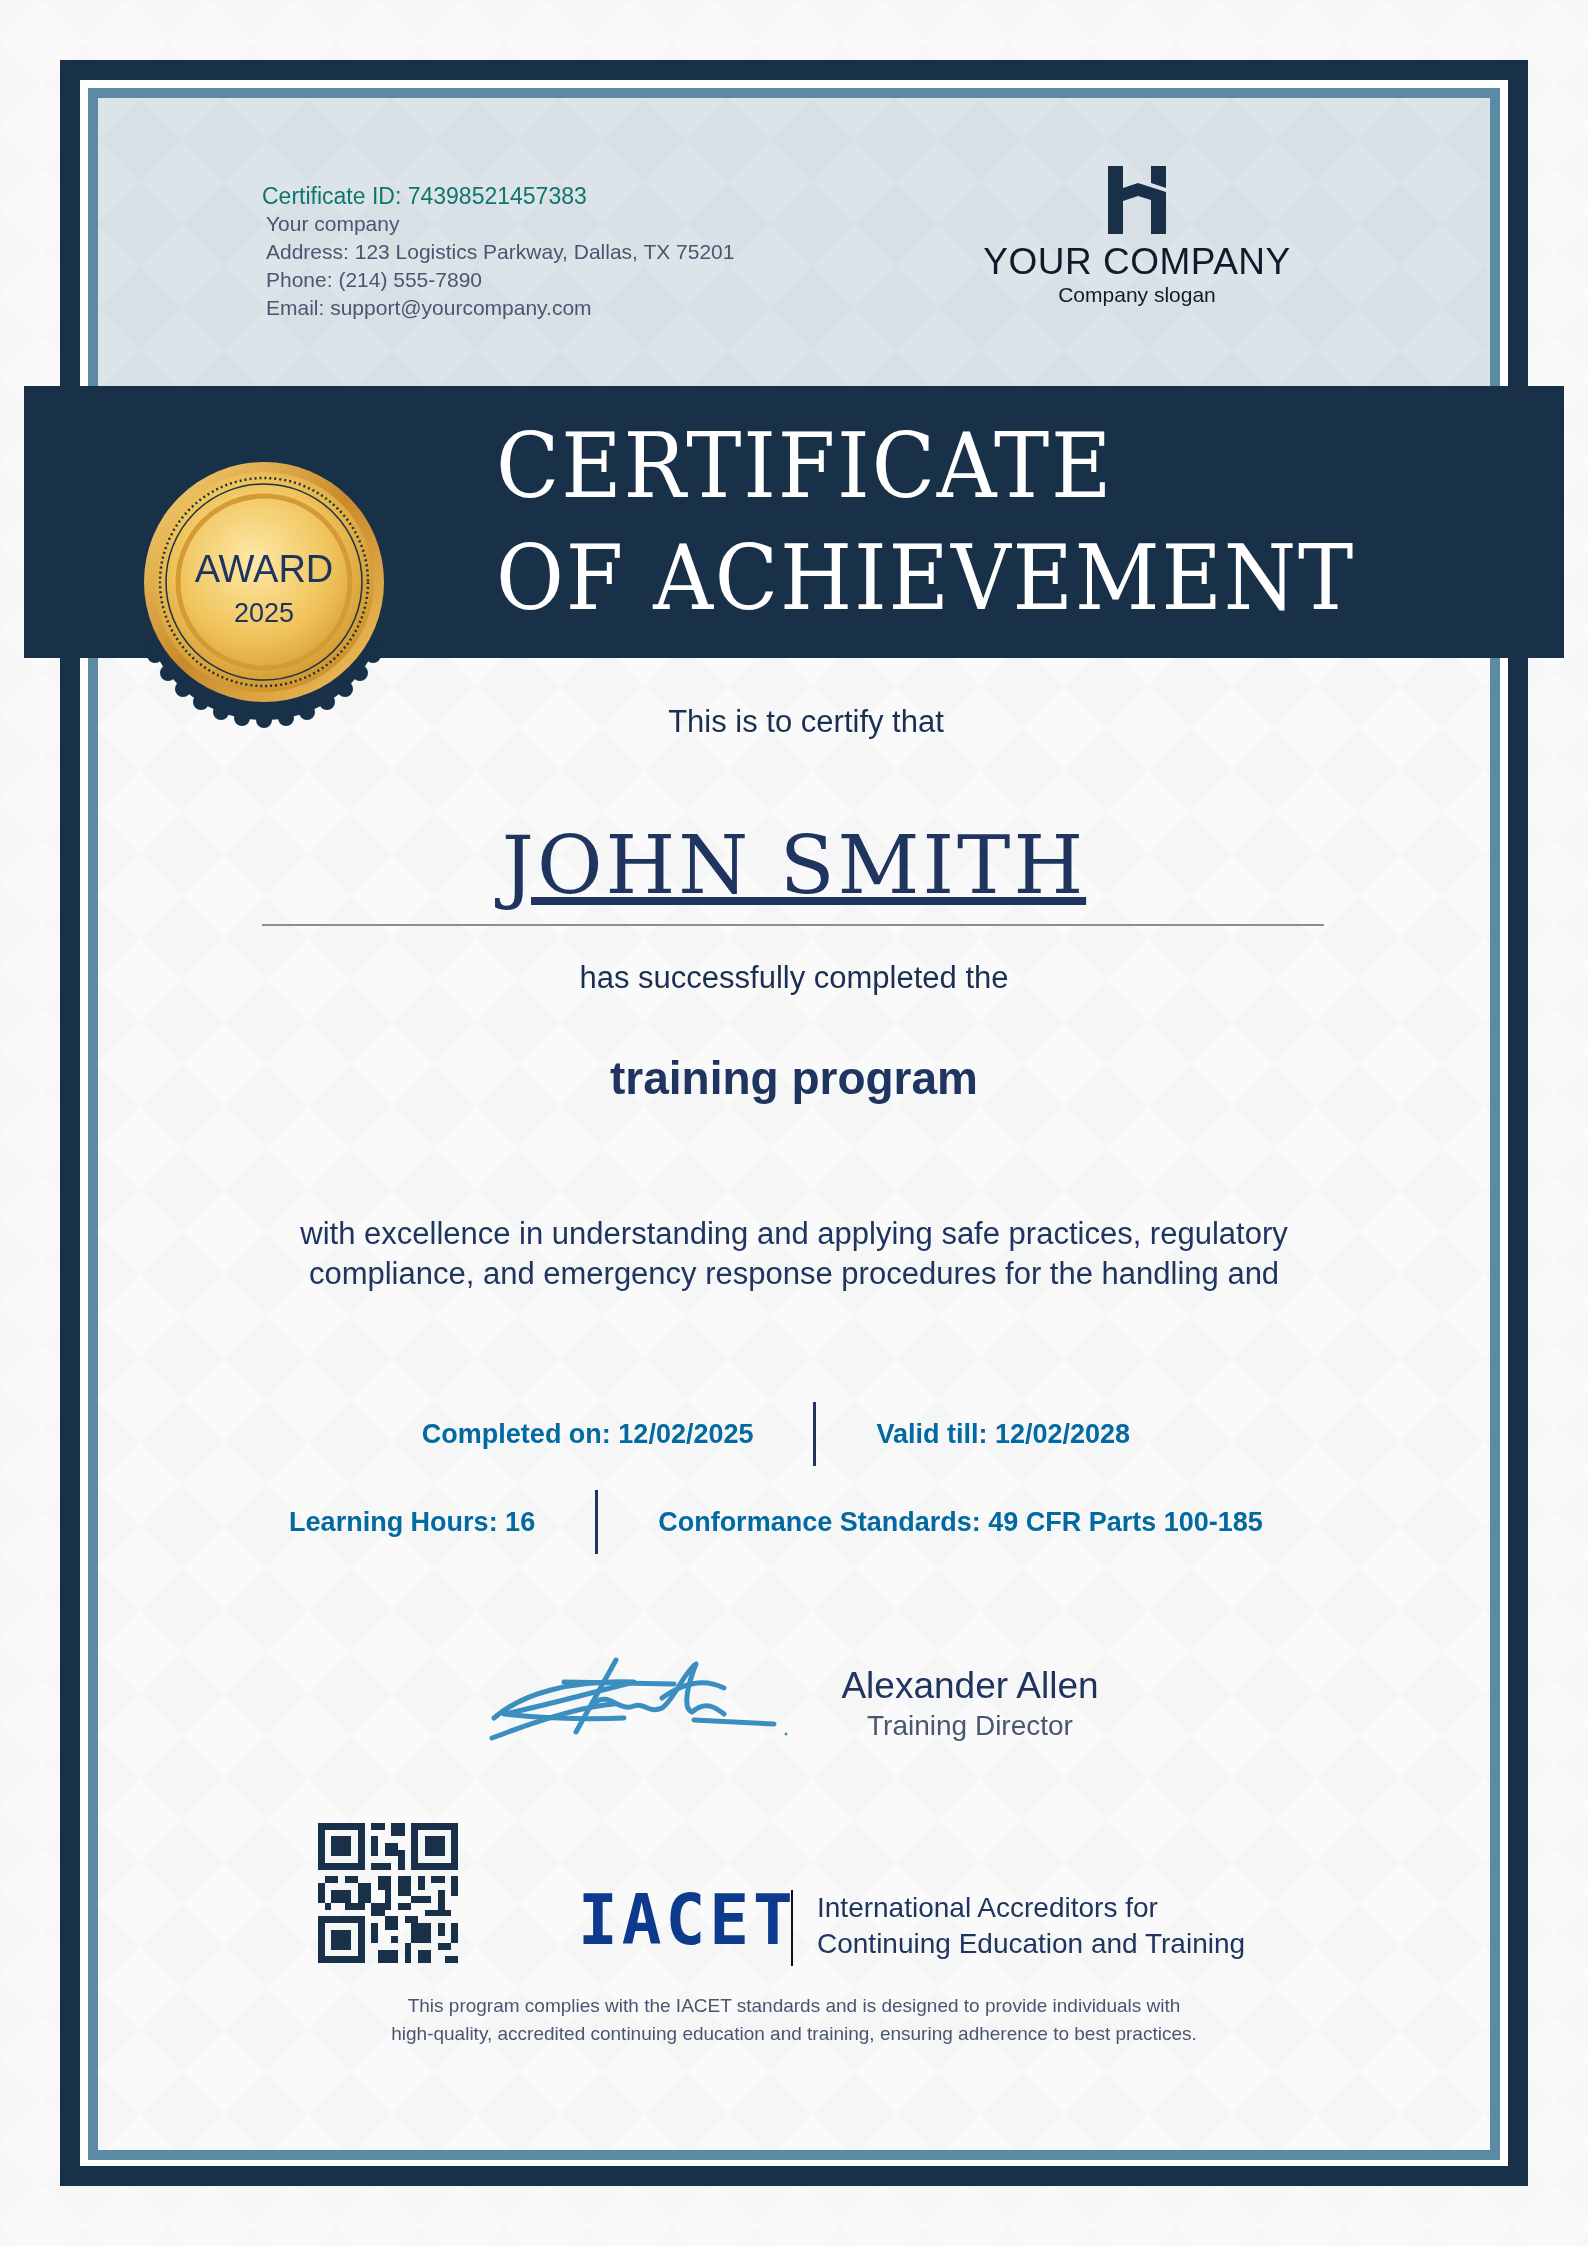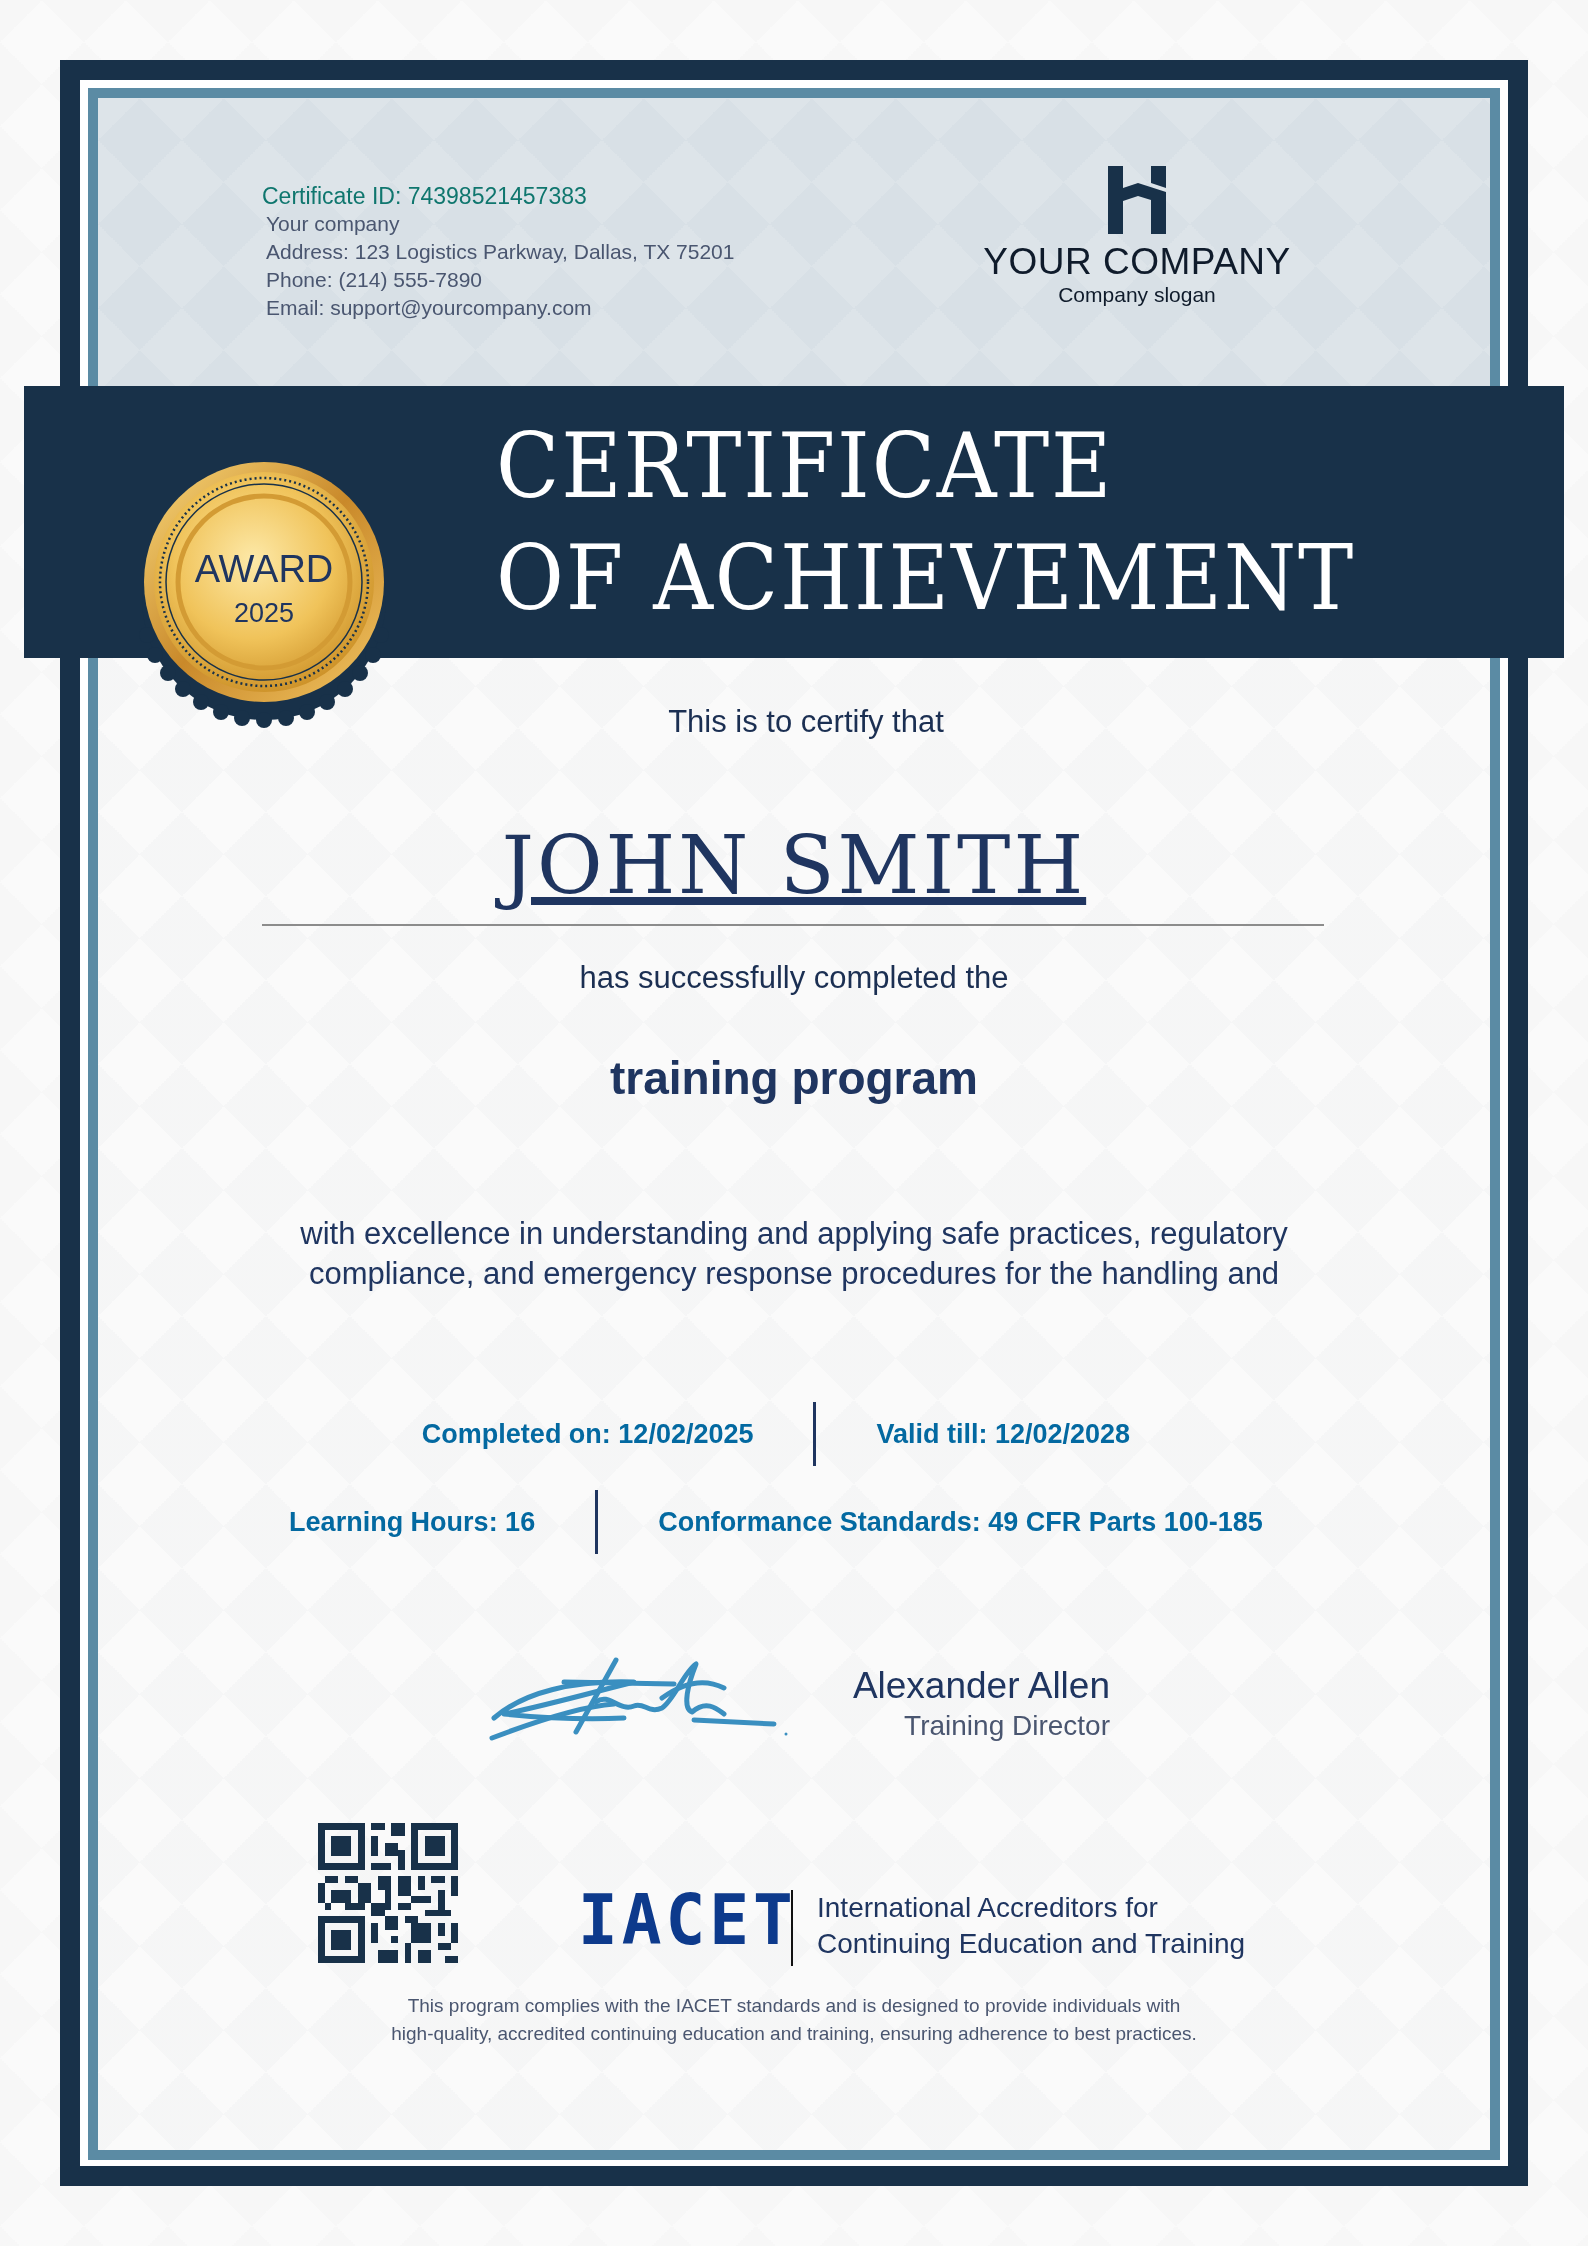--- a/index.html
+++ b/index.html
@@ -58,21 +58,21 @@
       color: #1f3560; letter-spacing: 3px; font-weight: 300; text-decoration: underline;
     }
     .name-rule { position: absolute; left: 262px; top: 924px; width: 1062px; height: 2px; background: #8c8c8c; }
     .program-title { position: absolute; left: 98px; width: 1392px; top: 1046px; text-align: center; font-size: 46px; font-weight: 700; line-height: 64px; color: #1f3560; }
     .program-desc { position: absolute; left: 230px; width: 1128px; top: 1214px; text-align: center; font-size: 31px; line-height: 40px; color: #1f3560; }
 
     .detail-row { position: absolute; left: 98px; width: 1356px; display: flex; justify-content: center; align-items: center; font-size: 27px; font-weight: 700; color: #0369a1; }
     .detail-row .sep { width: 3px; height: 64px; background: #1f3560; margin: 0 60px; }
 
     .sig-img { position: absolute; left: 484px; top: 1652px; width: 316px; height: 96px; }
-    .signer { position: absolute; left: 830px; top: 1664px; text-align: right; width: 280px; }
+    .signer { position: absolute; left: 830px; top: 1664px; text-align: center; width: 280px; }
     .signer-name { font-size: 37px; color: #1f3560; line-height: 44px; white-space: nowrap; }
     .signer-title { font-size: 28px; color: #4a5670; line-height: 36px; white-space: nowrap; }
 
     .qr { position: absolute; left: 318px; top: 1823px; width: 140px; height: 140px; }
     .iacet-logo {
       position: absolute; left: 578px; top: 1886px; font-family: "DejaVu Sans Mono", "Liberation Mono", monospace;
       font-weight: 700; font-size: 66px; color: #0d3a8c; line-height: 70px; letter-spacing: 4px;
       transform: scaleY(1.05);
     }
     .iacet-divider { position: absolute; left: 791px; top: 1890px; width: 2px; height: 76px; background: #111; }

